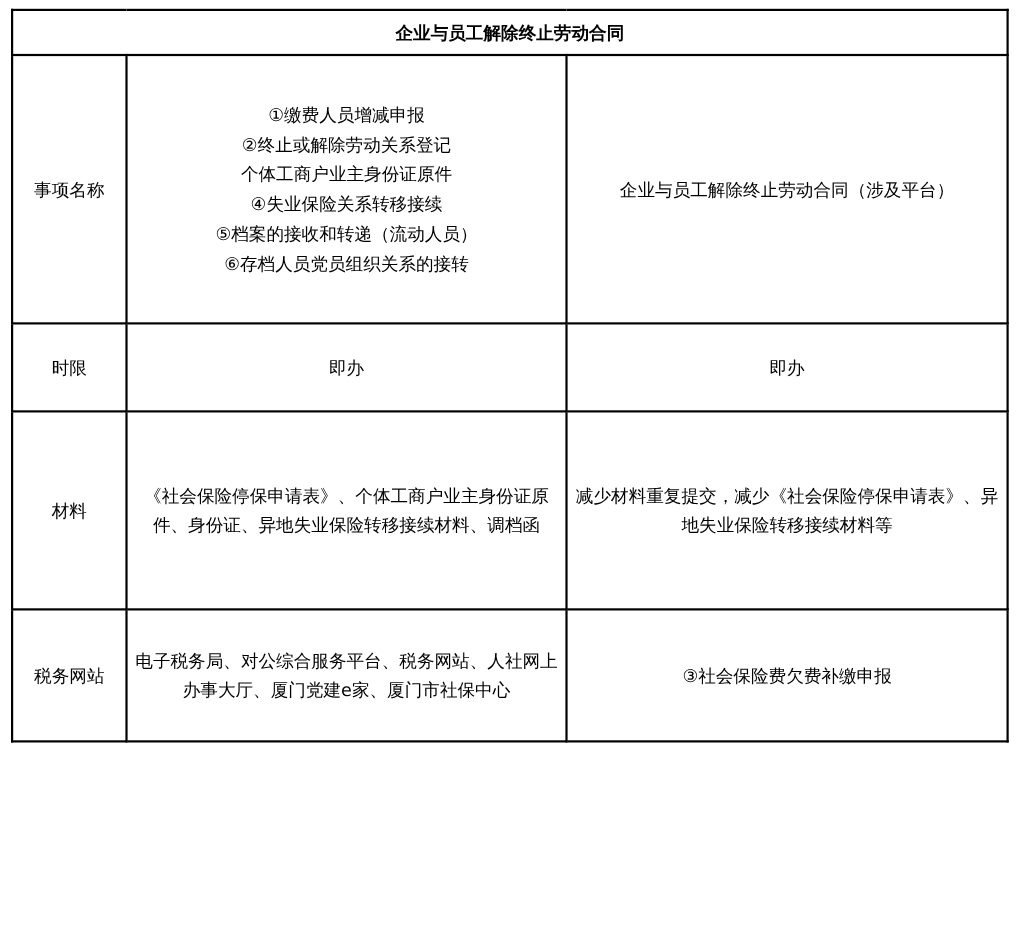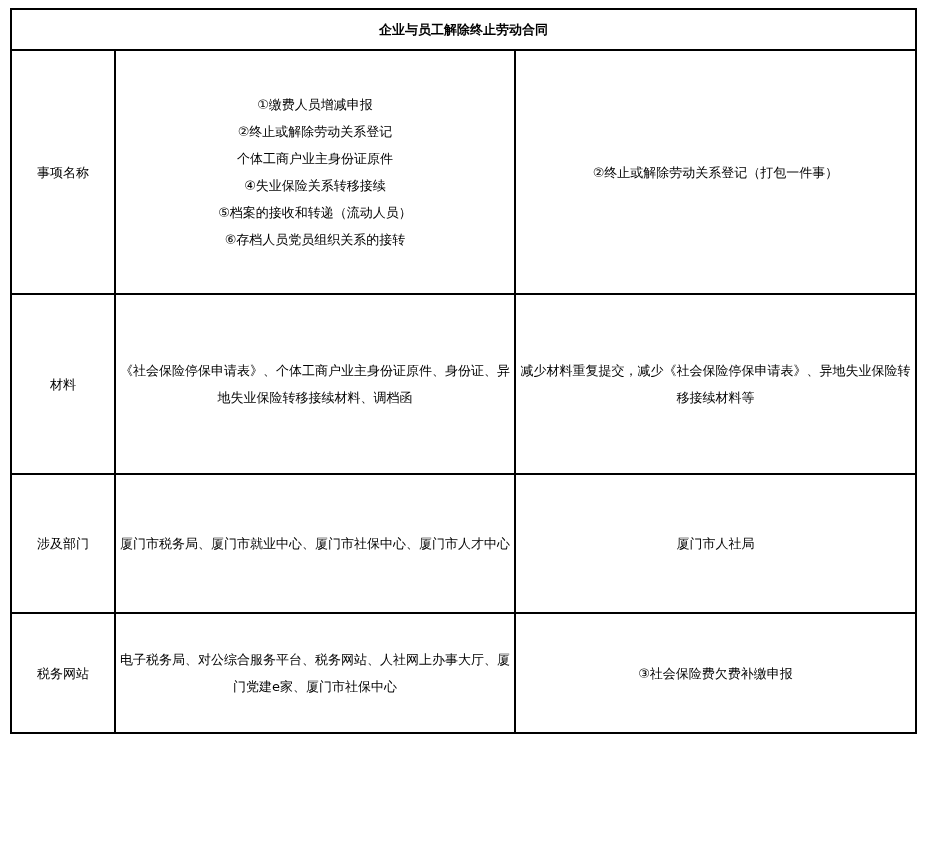--- a/index.html
+++ b/index.html
@@ -4,21 +4,21 @@
 <style>
   html, body { margin: 0; padding: 0; background: #ffffff; }
   body { width: 929px; height: 860px; position: relative; overflow: hidden;
          font-family: "DejaVu Sans", "Liberation Sans", sans-serif; color: #000; }
   table.grid {
     position: absolute; left: 10px; top: 8px;
     width: 905px; border-collapse: collapse; table-layout: fixed;
   }
   table.grid td {
     border: 2px solid #000; padding: 0 4px; text-align: center; vertical-align: middle;
-    font-size: 13px; line-height: 27px; word-break: break-all;
+    font-size: 16px; line-height: 27px; word-break: break-all;
   }
   .title-cell { height: 39px; font-size: 30px; font-weight: bold; letter-spacing: 0px; }
   .head-cell { height: 27px; font-size: 21px; }
   .row-name td { height: 242px; }
   .row-time td { height: 78px; }
   .row-mat td { height: 178px; }
   .row-dept td { height: 137px; }
   .row-plat td { height: 118px; }
   td.label { padding: 0 2px; margin-top: 40px; }
   td.left-list { text-align: left; padding-left: 2px; margin-top: 13px; }
@@ -40,31 +40,31 @@
   <tr class="row-name">
     <td class="label">事项名称</td>
     <td class="left-list">
       <span class="list-line">①缴费人员增减申报</span>
       <span class="list-line">②终止或解除劳动关系登记</span>
       <span class="list-line">个体工商户业主身份证原件</span>
       <span class="list-line">④失业保险关系转移接续</span>
       <span class="list-line">⑤档案的接收和转递（流动人员）</span>
       <span class="list-line">⑥存档人员党员组织关系的接转</span>
     </td>
-    <td>②终止或解除劳动关系登记（打包一件事）</td>
+    <td>企业与员工解除终止劳动合同（涉及平台）</td>
+  </tr>
+  <tr class="row-time">
+    <td class="label">时限</td>
+    <td>即办</td>
+    <td>即办</td>
   </tr>
   <tr class="row-mat">
     <td class="label">材料</td>
     <td>《社会保险停保申请表》、个体工商户业主身份证原件、身份证、异地失业保险转移接续材料、调档函</td>
     <td>减少材料重复提交，减少《社会保险停保申请表》、异地失业保险转移接续材料等</td>
-  </tr>
-  <tr class="row-dept">
-    <td class="label">涉及部门</td>
-    <td>厦门市税务局、厦门市就业中心、厦门市社保中心、厦门市人才中心</td>
-    <td>厦门市人社局</td>
   </tr>
   <tr class="row-plat">
     <td class="label">税务网站</td>
     <td>电子税务局、对公综合服务平台、税务网站、人社网上办事大厅、厦门党建e家、厦门市社保中心</td>
     <td>③社会保险费欠费补缴申报</td>
   </tr>
 </tbody>
   </table>
 
 </body></html>

